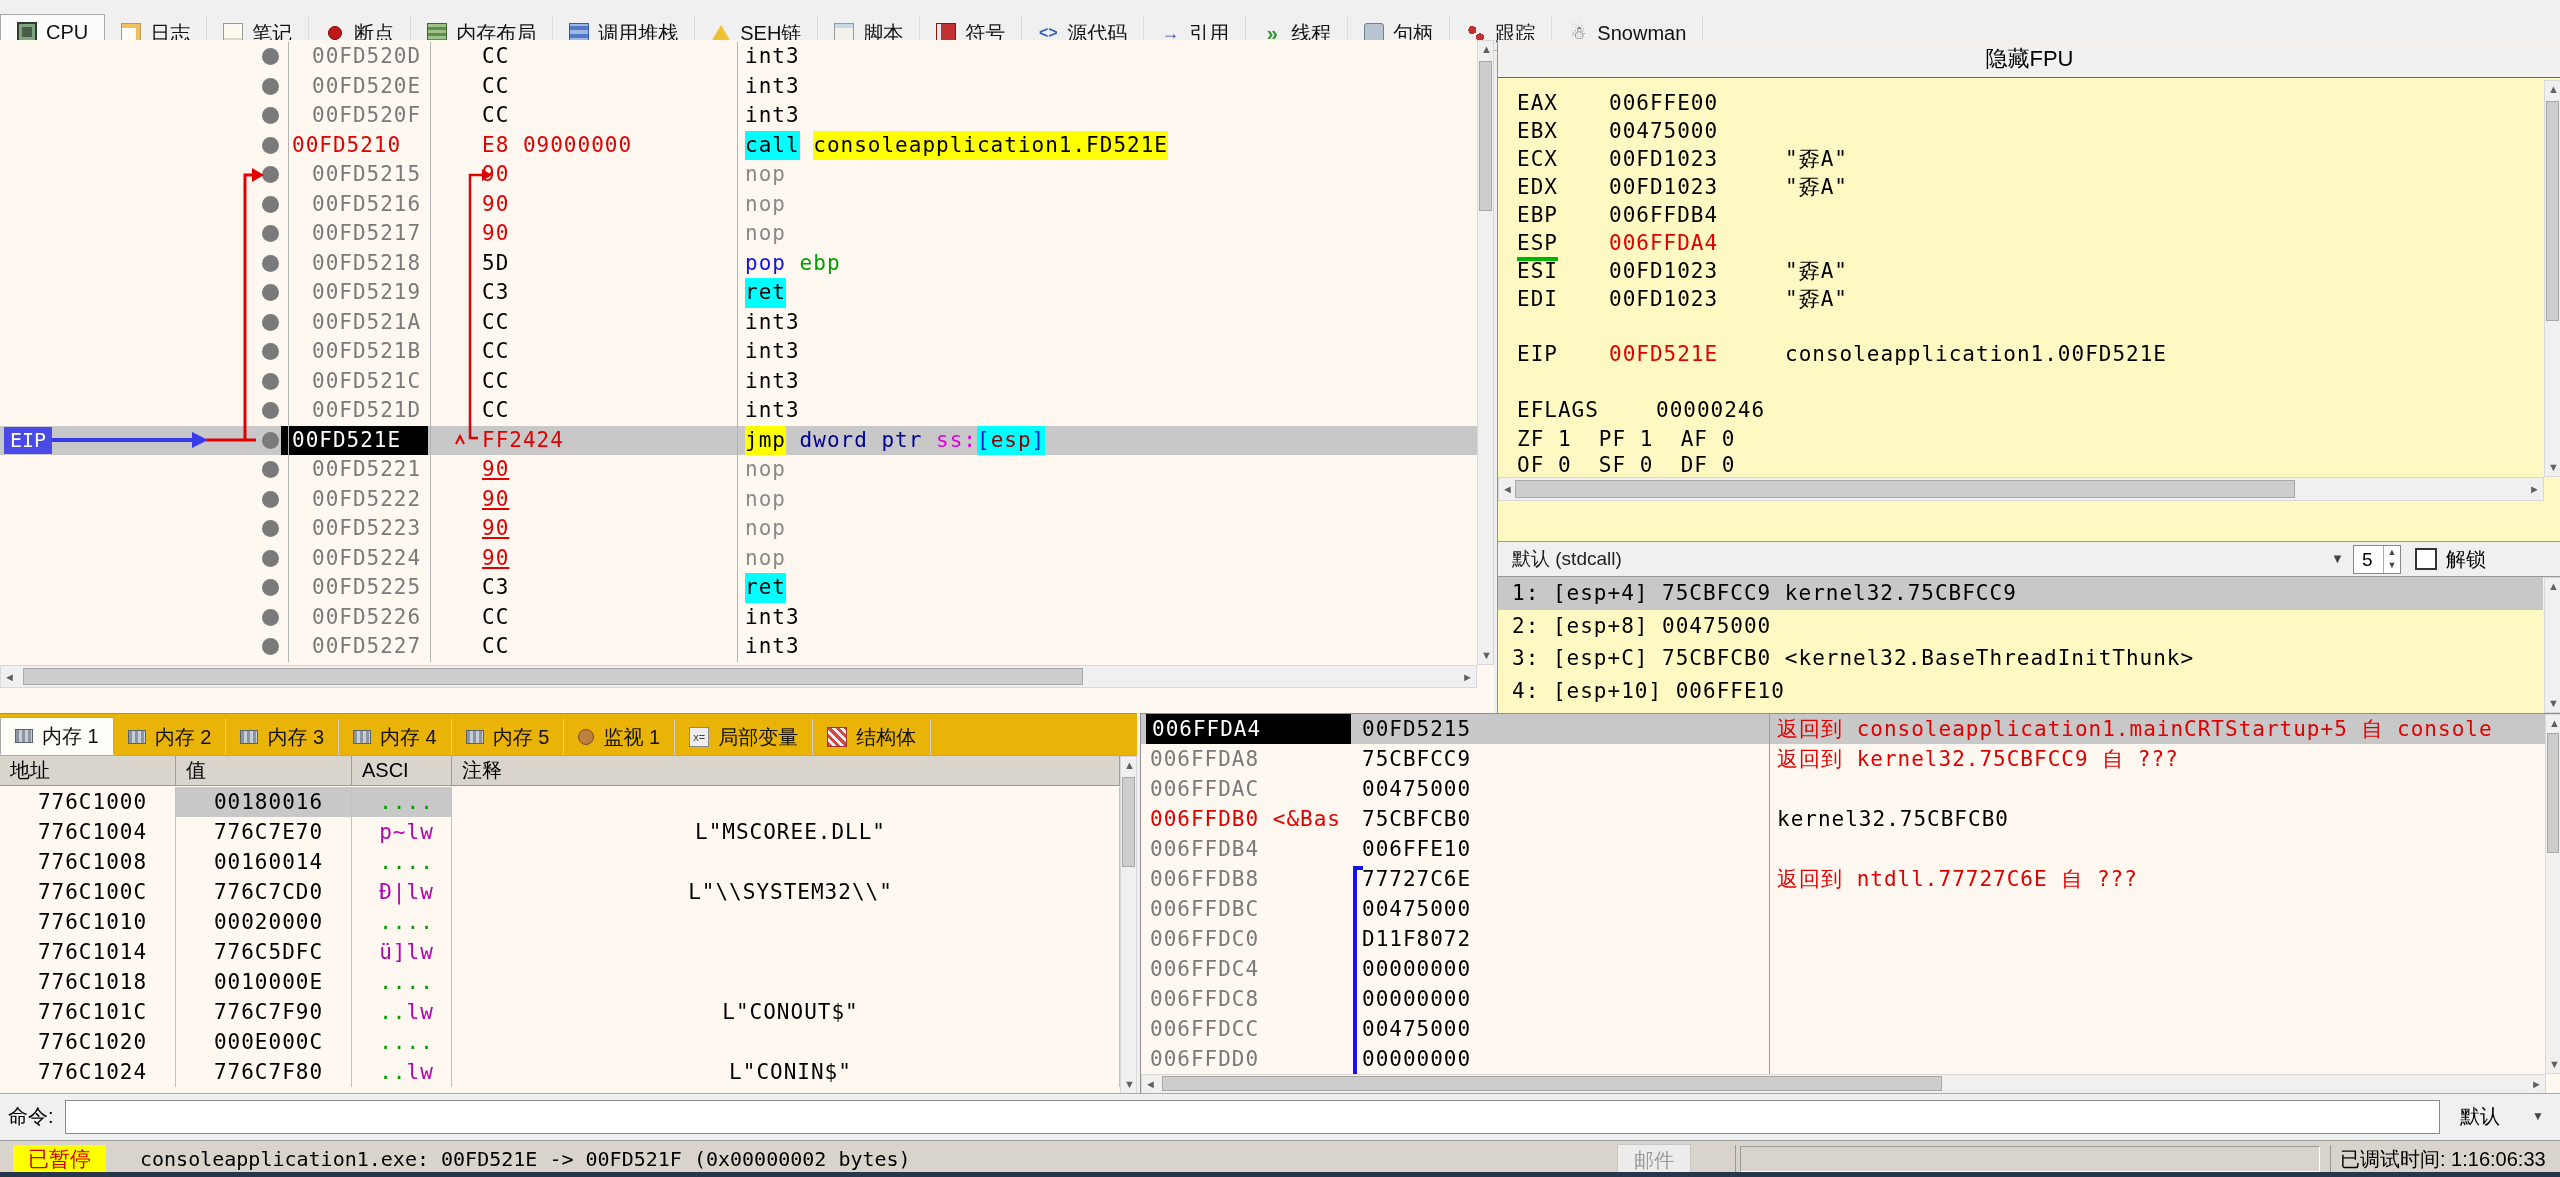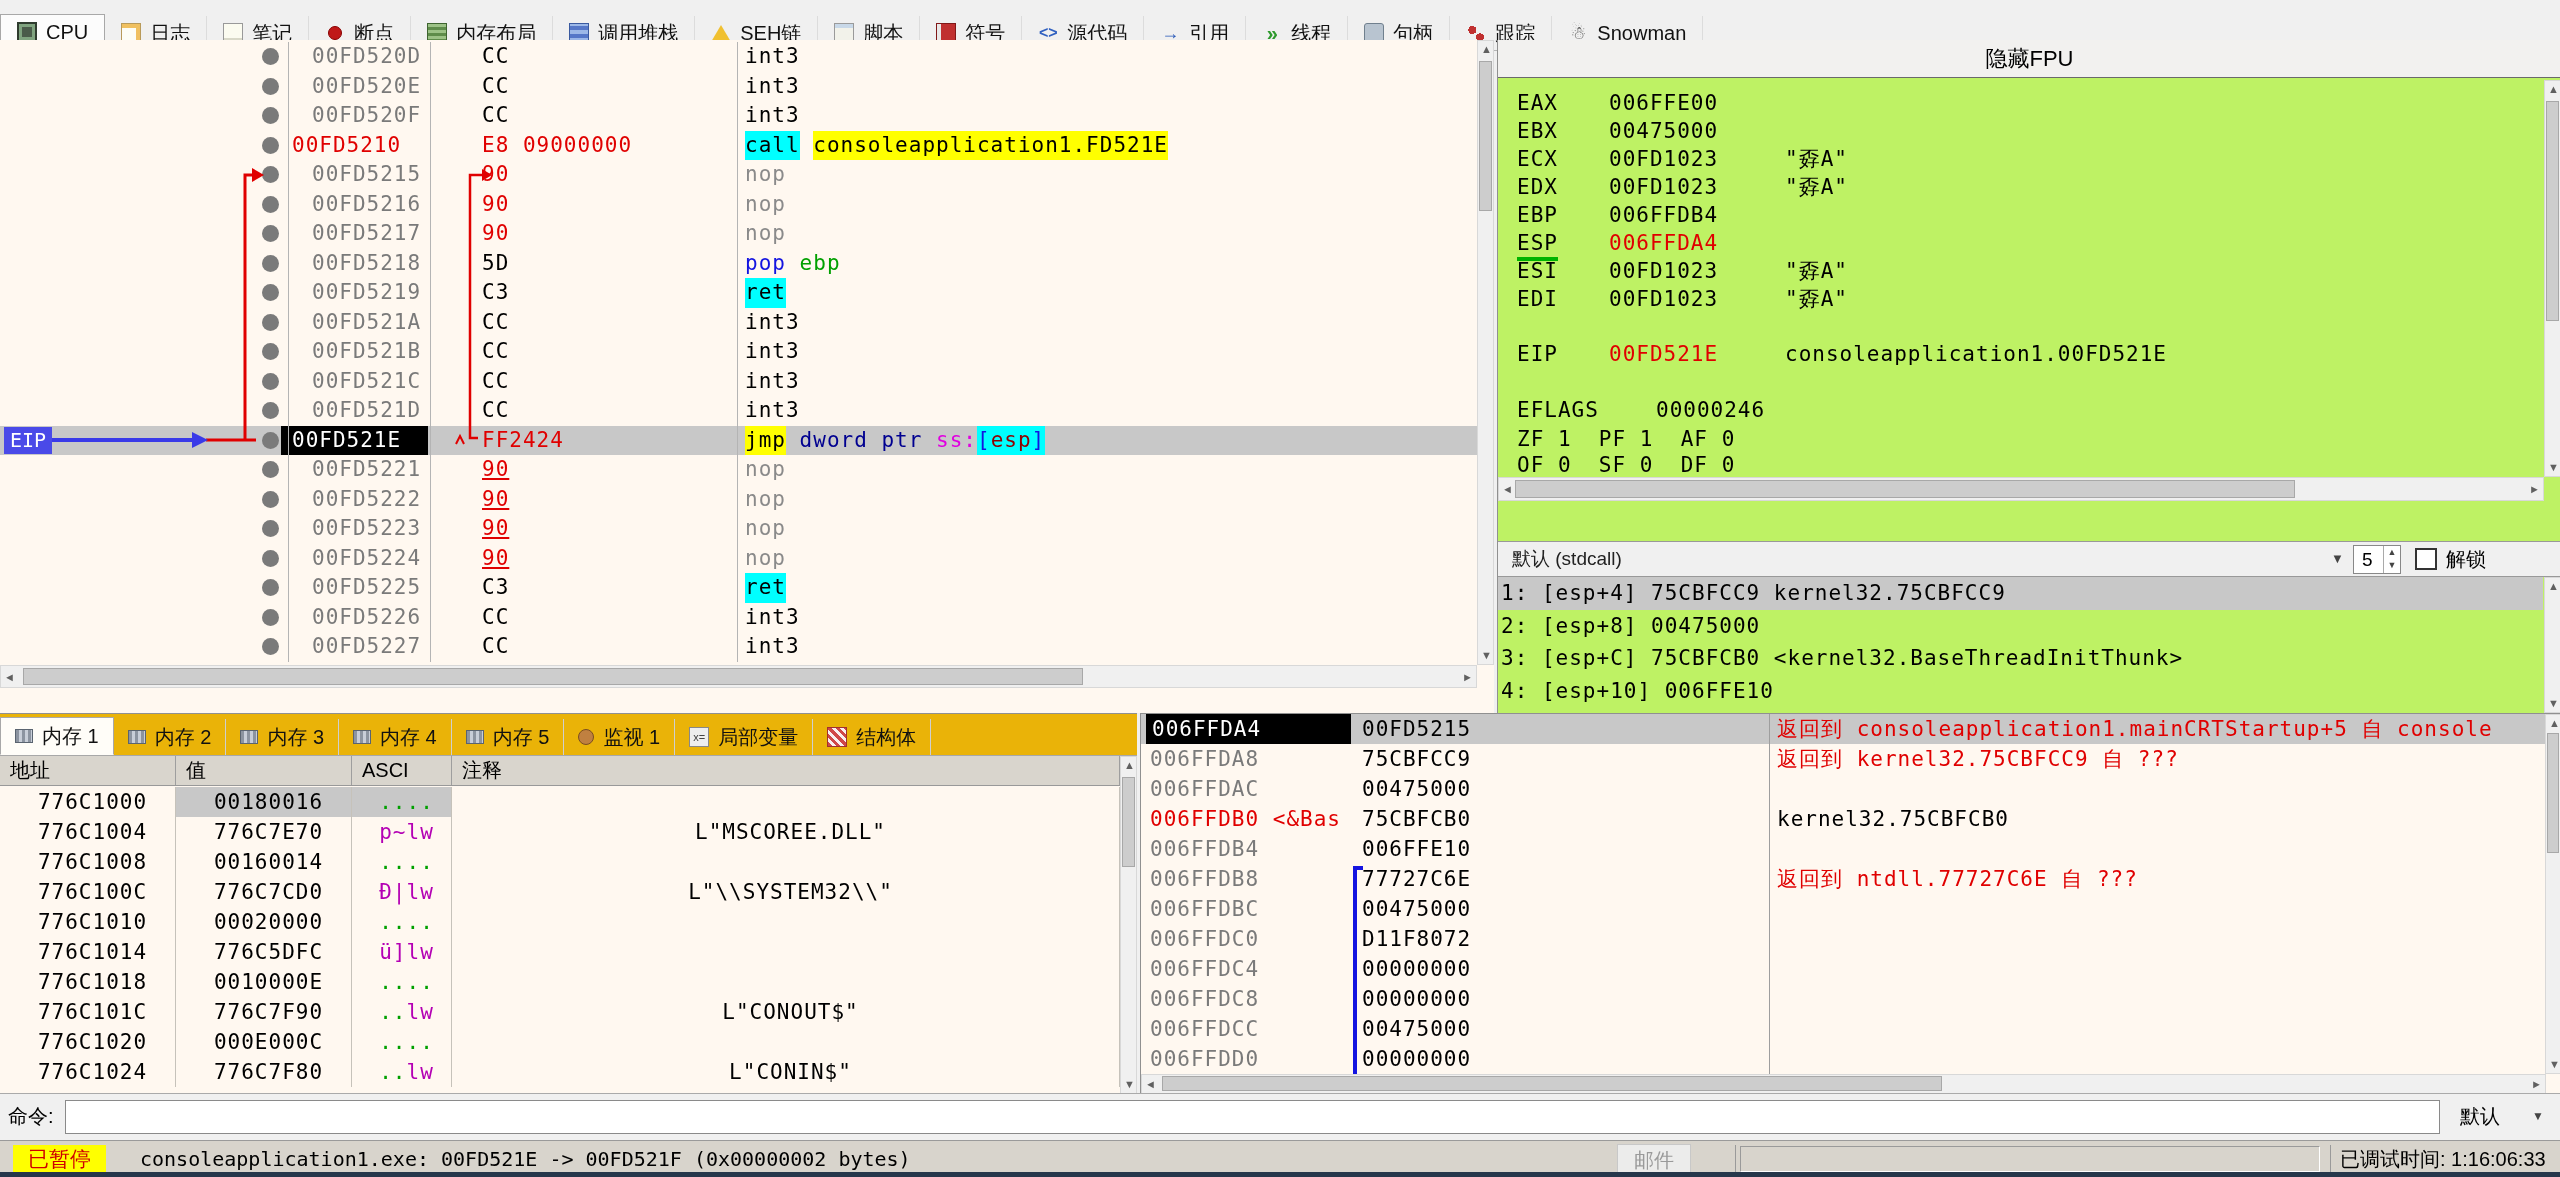--- a/index.html
+++ b/index.html
@@ -60,42 +60,42 @@
   .eipbox { position:absolute; left:4px; top:387px; width:48px; height:27px; background:#4A4AE8;
             color:#FFF; font-family:"DejaVu Sans Mono",monospace; font-size:20px; text-align:center; line-height:27px; }
   svg.arrows { position:absolute; left:0; top:0; pointer-events:none; }
 
   
   .sb { position:absolute; background:#F0F0F0; border:1px solid #D8D8D8; }
   .sb .ar { position:absolute; color:#606060; font-size:11px; width:17px; height:17px; text-align:center; line-height:17px; }
   .sb .thumb { position:absolute; background:#CDCDCD; border:1px solid #A8A8A8; }
 
   
-  .regs { position:absolute; left:1497px; top:40px; width:1063px; height:673px; background:#bef264;
+  .regs { position:absolute; left:1497px; top:40px; width:1063px; height:673px; background:#fef9c3;
           border-left:1px solid #909090; overflow:hidden; }
   .regs-title { position:absolute; left:0; top:0; width:1063px; height:38px; background:#F2F1EF;
                 border-bottom:1px solid #6A6A6A; text-align:center; font-size:22px; line-height:38px; color:#000; }
   .regs-body { position:absolute; left:0; top:40px; width:1045px; height:397px; overflow:hidden; }
   .rrow { position:absolute; left:0; width:1045px; height:28px; line-height:28px; }
   .r-name { position:absolute; left:19px; } .r-val { position:absolute; left:111px; }
   .r-extra { position:absolute; left:287px; }
   .red { color:#E00000; }
   .esp-underline { border-bottom:4px solid #00B400; }
   .conv-row { position:absolute; left:0; top:501px; width:1063px; height:36px; background:#F0F0F0;
               border-top:1px solid #999; border-bottom:1px solid #999; font-size:19px; }
   .conv-label { position:absolute; left:14px; top:0; line-height:34px; color:#222; }
   .conv-arrow { position:absolute; left:833px; top:0; line-height:34px; color:#444; font-size:13px; }
   .spinbox { position:absolute; left:855px; top:3px; width:48px; height:29px; background:#FFF; border:1px solid #888; }
   .spin-val { position:absolute; left:8px; top:0; line-height:27px; font-size:19px; }
   .spin-btns { position:absolute; right:0; top:0; width:17px; height:27px; border-left:1px solid #AAA;
                font-size:9px; color:#444; text-align:center; line-height:13px; }
   .chkbox { position:absolute; left:917px; top:6px; width:22px; height:22px; background:#FFF; border:2px solid #333; }
   .chk-label { position:absolute; left:948px; top:0; line-height:34px; font-size:20px; }
   .args { position:absolute; left:0; top:537px; width:1045px; height:136px; overflow:hidden; }
-  .arow { position:relative; height:32.5px; line-height:32.5px; padding-left:3px; width:1045px; }
+  .arow { position:relative; height:32.5px; line-height:32.5px; padding-left:14px; width:1045px; }
   .arow.sel { background:#C8C8C8; }
 
   
   .mem { position:absolute; left:0; top:713px; width:1137px; height:380px; background:#FFF8F0;
          border-top:1px solid #909090; overflow:hidden; }
   .mem-tabs { position:absolute; left:0; top:0; width:1137px; height:42px; background:#eab308;
               border-bottom:1px solid #A8A8A8; display:flex; align-items:flex-end; }
   .mtab { height:36px; padding:0 14px; display:flex; align-items:center; font-size:20px;
           border-right:1px solid #CFCFCF; color:#111; }
   .mtab.active { background:#FFFDF8; border:1px solid #A8A8A8; border-bottom:1px solid #FFFDF8; height:38px; }

